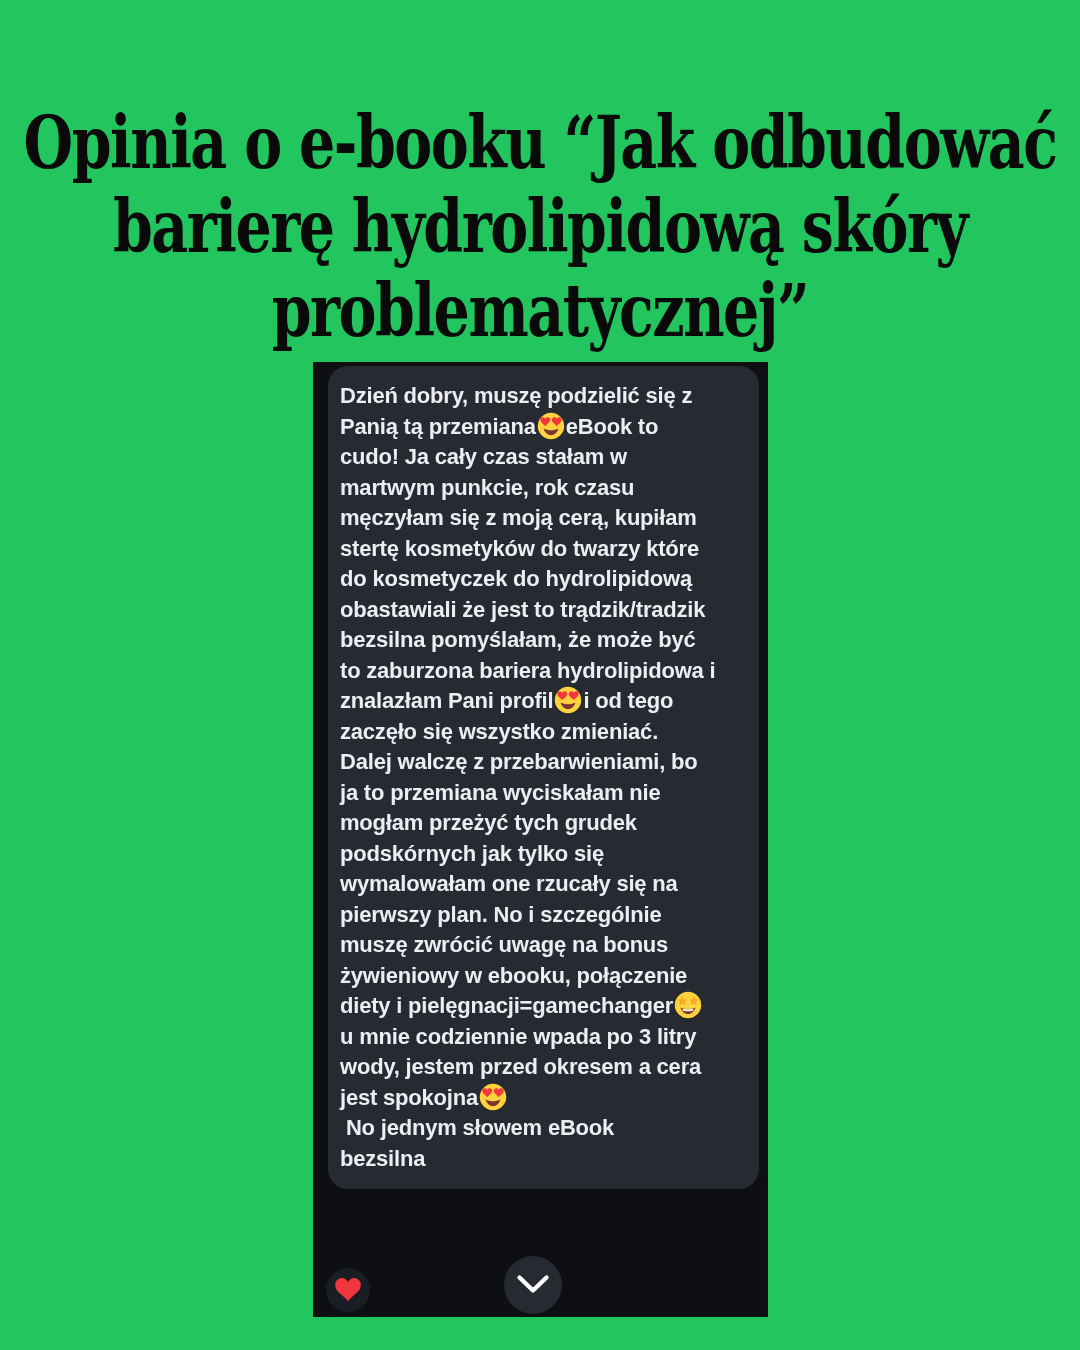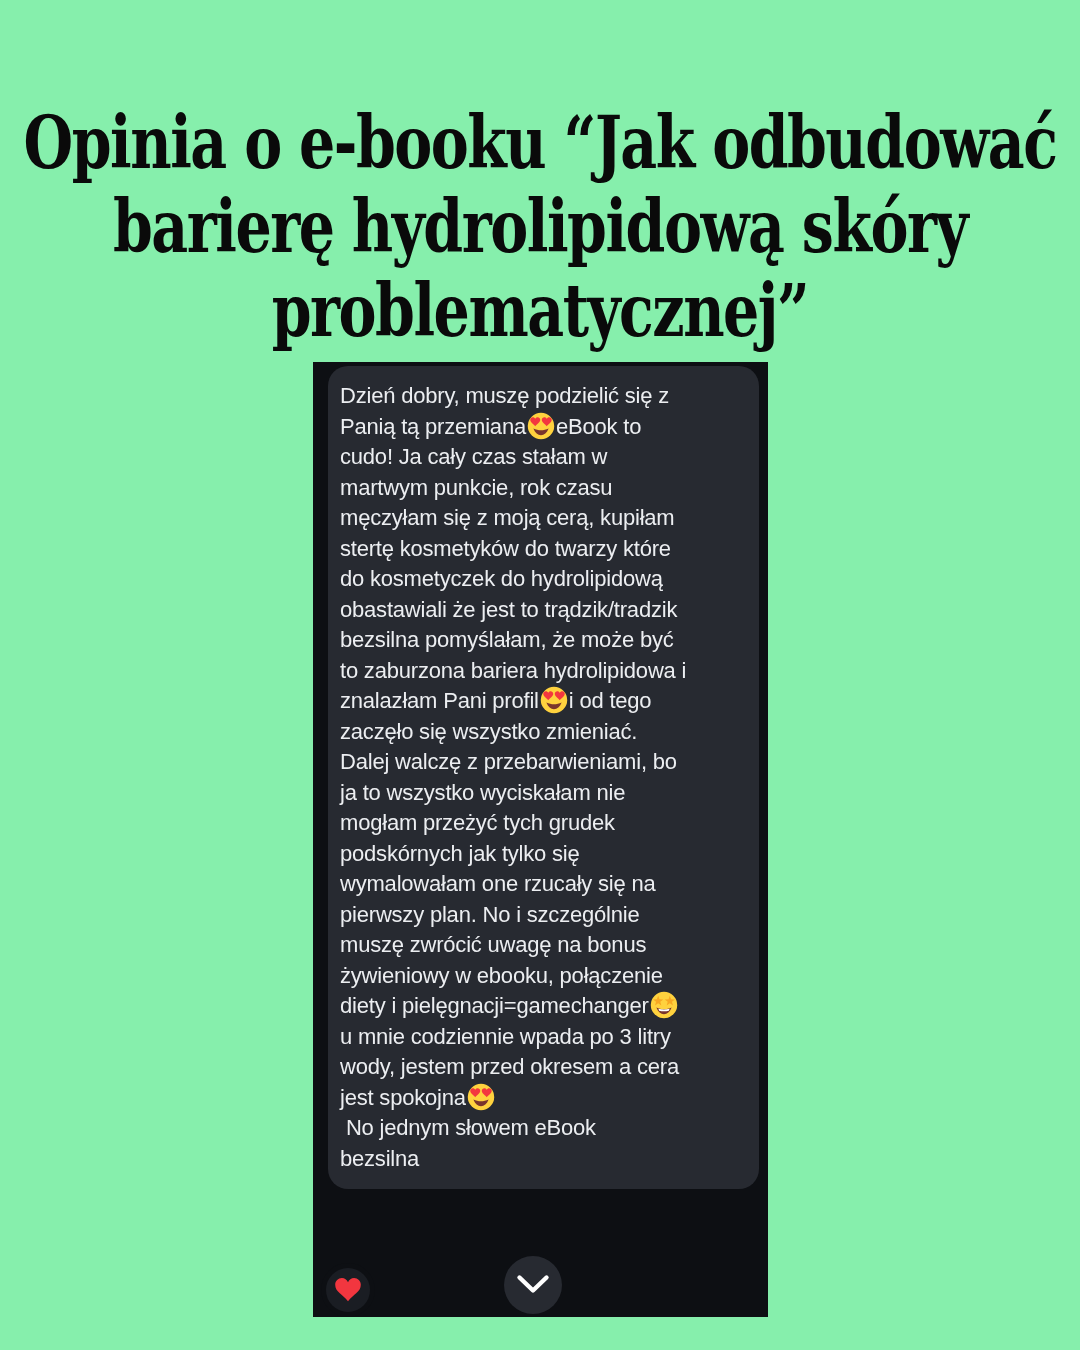--- a/index.html
+++ b/index.html
@@ -1,37 +1,37 @@
 <!DOCTYPE html>
 <html><head>
 <meta charset="utf-8">
 <style>
   html,body{margin:0;padding:0;background:#ffffff;}
   .canvas{
-    position:relative;width:1080px;height:1350px;background:#86efac;
+    position:relative;width:1080px;height:1350px;background:#22c55e;
     overflow:hidden;font-family:"Liberation Sans",sans-serif;
   }
   
   .title{
     position:absolute;top:101px;left:0;width:100%;
     text-align:center;color:#0a0a0a;
     font-family:"DejaVu Serif",serif;font-weight:700;
     font-size:57px;line-height:66px;letter-spacing:-1.5px;
     transform:scaleY(1.27);transform-origin:50% 0;
   }
   
   .chat-panel{
     position:absolute;left:313px;top:362px;width:455px;height:955px;
     background:#0d0f13;
   }
   .bubble{
     position:absolute;left:15px;top:4px;width:431px;box-sizing:border-box;
     background:#272a31;border-radius:20px;
     padding:15px 12px;
-    color:#eceef1;font-size:22px;line-height:30.5px;letter-spacing:-0.2px;
+    color:#eceef1;font-size:22px;line-height:30.5px;letter-spacing:-0.2px;font-weight:bold;
   }
   .msg-line{white-space:pre;line-height:30.5px;}
   .emoji{display:inline-block;width:28px;height:28px;vertical-align:-6px;margin:0 1px;}
   .emoji svg{width:100%;height:100%;display:block;}
   
   .reaction-badge{
     position:absolute;left:13px;top:906px;width:44px;height:44px;border-radius:50%;
     background:#1a1d23;box-shadow:0 0 0 5px #0d0f13;
     display:flex;align-items:center;justify-content:center;
   }
@@ -75,21 +75,21 @@
         <div class="msg-line"><span>znalazłam Pani profil</span><span class="emoji"><svg viewBox="0 0 36 36">
               <circle cx="18" cy="18" r="17" fill="#FFD23E"></circle>
               <g fill="#F3373F">
                 <path transform="translate(4.2,6.6) scale(0.40)" d="M23.6 0c-3.4 0-6.4 2.2-7.6 5.3C14.7 2.2 11.8 0 8.4 0 3.8 0 0 3.8 0 8.4c0 9.2 9.2 11.6 16 20.6 6.8-9 16-11.4 16-20.6C32 3.8 28.2 0 23.6 0z"></path>
                 <path transform="translate(19,6.6) scale(0.40)" d="M23.6 0c-3.4 0-6.4 2.2-7.6 5.3C14.7 2.2 11.8 0 8.4 0 3.8 0 0 3.8 0 8.4c0 9.2 9.2 11.6 16 20.6 6.8-9 16-11.4 16-20.6C32 3.8 28.2 0 23.6 0z"></path>
               </g>
               <path d="M8.2 21.3c2.3 5.8 5.7 8.7 9.8 8.7s7.5-2.9 9.8-8.7c-3.2 1.5-6.5 2.3-9.8 2.3s-6.6-.8-9.8-2.3z" fill="#7A352C"></path>
             </svg></span><span>i od tego</span></div>
         <div class="msg-line"><span>zaczęło się wszystko zmieniać.</span></div>
         <div class="msg-line"><span>Dalej walczę z przebarwieniami, bo</span></div>
-        <div class="msg-line"><span>ja to wszystko wyciskałam nie</span></div>
+        <div class="msg-line"><span>ja to przemiana wyciskałam nie</span></div>
         <div class="msg-line"><span>mogłam przeżyć tych grudek</span></div>
         <div class="msg-line"><span>podskórnych jak tylko się</span></div>
         <div class="msg-line"><span>wymalowałam one rzucały się na</span></div>
         <div class="msg-line"><span>pierwszy plan. No i szczególnie</span></div>
         <div class="msg-line"><span>muszę zwrócić uwagę na bonus</span></div>
         <div class="msg-line"><span>żywieniowy w ebooku, połączenie</span></div>
         <div class="msg-line"><span>diety i pielęgnacji=gamechanger</span><span class="emoji"><svg viewBox="0 0 36 36">
               <circle cx="18" cy="18" r="17" fill="#FFD23E"></circle>
               <g fill="#F8A823">
                 <path transform="translate(10.5,13) scale(1.15)" d="M0,-6 L1.47,-2.02 L5.71,-1.85 L2.38,0.77 L3.53,4.85 L0,2.5 L-3.53,4.85 L-2.38,0.77 L-5.71,-1.85 L-1.47,-2.02 Z"></path>

